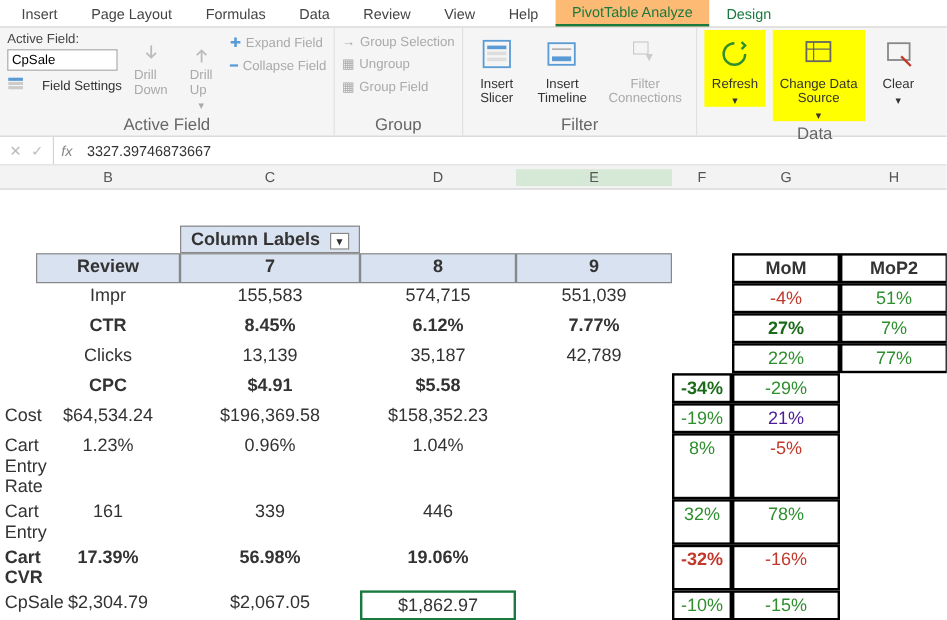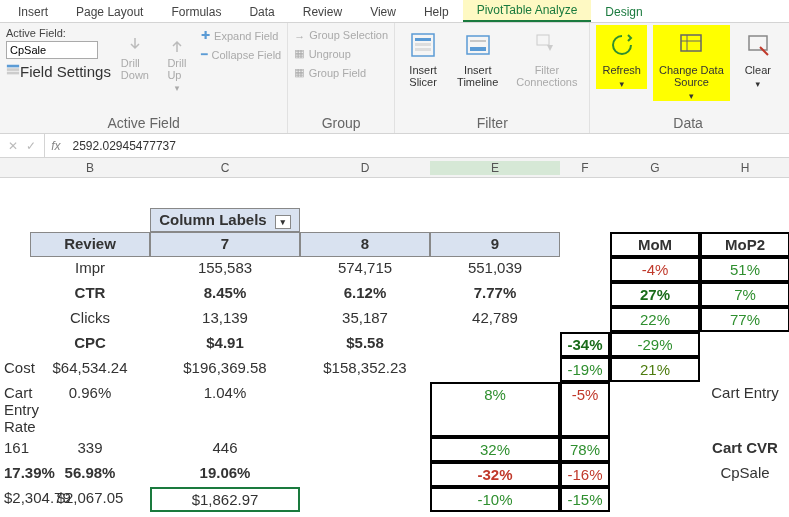--- a/index.html
+++ b/index.html
@@ -19,31 +19,31 @@
     padding: 0 0 0 4px;
     height: 22px;
     font-size: 12px;
   }
   .ribbon-tab {
     padding: 3px 14px;
     color: #444;
     cursor: pointer;
   }
   .ribbon-tab.active {
-    background: #fef9c3;
+    background: #fdba74;
     color: #1a7a3e;
     font-weight: 500;
     border-bottom: 2px solid #1a7a3e;
   }
   .ribbon-tab.design { color: #1a7a3e; }
   .ribbon {
     display: flex;
     border-top: 1px solid #d4d4d4;
     border-bottom: 1px solid #d4d4d4;
-    height: 112px;
+    height: 92px;
     background: #f5f5f5;
   }
   .ribbon-group {
     display: flex;
     flex-direction: column;
     align-items: stretch;
     border-right: 1px solid #e1e1e1;
     padding: 2px 6px 0 6px;
   }
   .ribbon-group-body { flex: 1; display: flex; align-items: flex-start; gap: 6px; }
@@ -56,21 +56,21 @@
   .active-field-block { display:flex; flex-direction:column; gap:2px; padding-top:2px;}
   .af-label { font-size:11px; color:#444; }
   .af-input {
     width: 92px;
     height: 18px;
     border: 1px solid #aaa;
     padding: 1px 3px;
     font-size: 11px;
     background:#fff;
   }
-  .field-settings { display:flex; align-items:center; gap:0; font-size:15px; color:#333; margin-top:2px; cursor:pointer;}
+  .field-settings { display:flex; align-items:center; gap:15px; font-size:11px; color:#333; margin-top:2px; cursor:pointer;}
   .drill-btn {
     display:flex; flex-direction:column; align-items:center; gap:2px;
     color:#aaa; font-size:11px; padding-top:10px; width:36px;
   }
   .drill-btn svg { stroke:#bbb; }
   .txtbtns { display:flex; flex-direction:column; gap:6px; padding-top:4px; font-size:11px; color:#aaa;}
   .txtbtns .row { display:flex; align-items:center; gap:4px;}
   .big-btn {
     display:flex; flex-direction:column; align-items:center; gap:3px;
     padding: 4px 6px 0 6px; font-size:11px; color:#333; cursor:pointer; text-align:center;
@@ -111,21 +111,21 @@
   .cl-drop { border:1px solid #888; background:#fff; display:inline-flex; align-items:center; justify-content:center; width:16px; height:14px; font-size:9px; margin-left:4px;}
   .val-hdr { font-weight:bold; background:#d9e2f0; border:1px solid #888;}
   .num-hdr { font-weight:bold; background:#d9e2f0; border:1px solid #888;}
   .row-label { text-align:center; }
   .bold { font-weight:bold; }
   .sel-cell { border:2px solid #1a7a3e; }
   .mom-hdr { font-weight:bold; border:2px solid #000; background:#fff; text-align:center; }
   .mom-cell { border:2px solid #000; text-align:center; }
   .mom-green { color:#2f8f2f; }
   .mom-red { color:#c0392b; }
-  .mom-orange { color:#4d7c0f; }
+  .mom-orange { color:#4c1d95; }
   .mom-darkgreen { color:#1a6b1a; font-weight:bold;}
 </style>
 </head>
 <body>
 
 <div class="ribbon-tabs">
   <div class="ribbon-tab">Insert</div>
   <div class="ribbon-tab">Page Layout</div>
   <div class="ribbon-tab">Formulas</div>
   <div class="ribbon-tab">Data</div>
@@ -280,21 +280,21 @@
     <div class="ribbon-group-label">Data</div>
   </div>
 </div>
 
 <div class="formula-bar">
   <div class="fb-left">
     <span style="color:#bbb">✕</span>
     <span style="color:#bbb">✓</span>
   </div>
   <span class="fb-fx">fx</span>
-  <span class="fb-val">2592.02945477737</span>
+  <span class="fb-val">3327.39746873667</span>
 </div>
 
 <div class="col-headers">
   <div></div>
   <div>B</div>
   <div>C</div>
   <div>D</div>
   <div class="sel">E</div>
   <div>F</div>
   <div>G</div>
@@ -358,20 +358,21 @@
       <div></div>
       <div class="row-label ">Cost</div>
       <div>$64,534.24</div>
       <div>$196,369.58</div>
       <div>$158,352.23</div>
       <div></div>
       <div class="mom-cell mom-green">-19%</div>
       <div class="mom-cell mom-orange">21%</div>
       <div></div>
       <div class="row-label ">Cart Entry Rate</div>
+      <div>1.23%</div>
       <div>0.96%</div>
       <div>1.04%</div>
       <div></div>
       <div class="mom-cell mom-green">8%</div>
       <div class="mom-cell mom-red">-5%</div>
       <div></div>
       <div class="row-label ">Cart Entry</div>
       <div>161</div>
       <div>339</div>
       <div>446</div>

